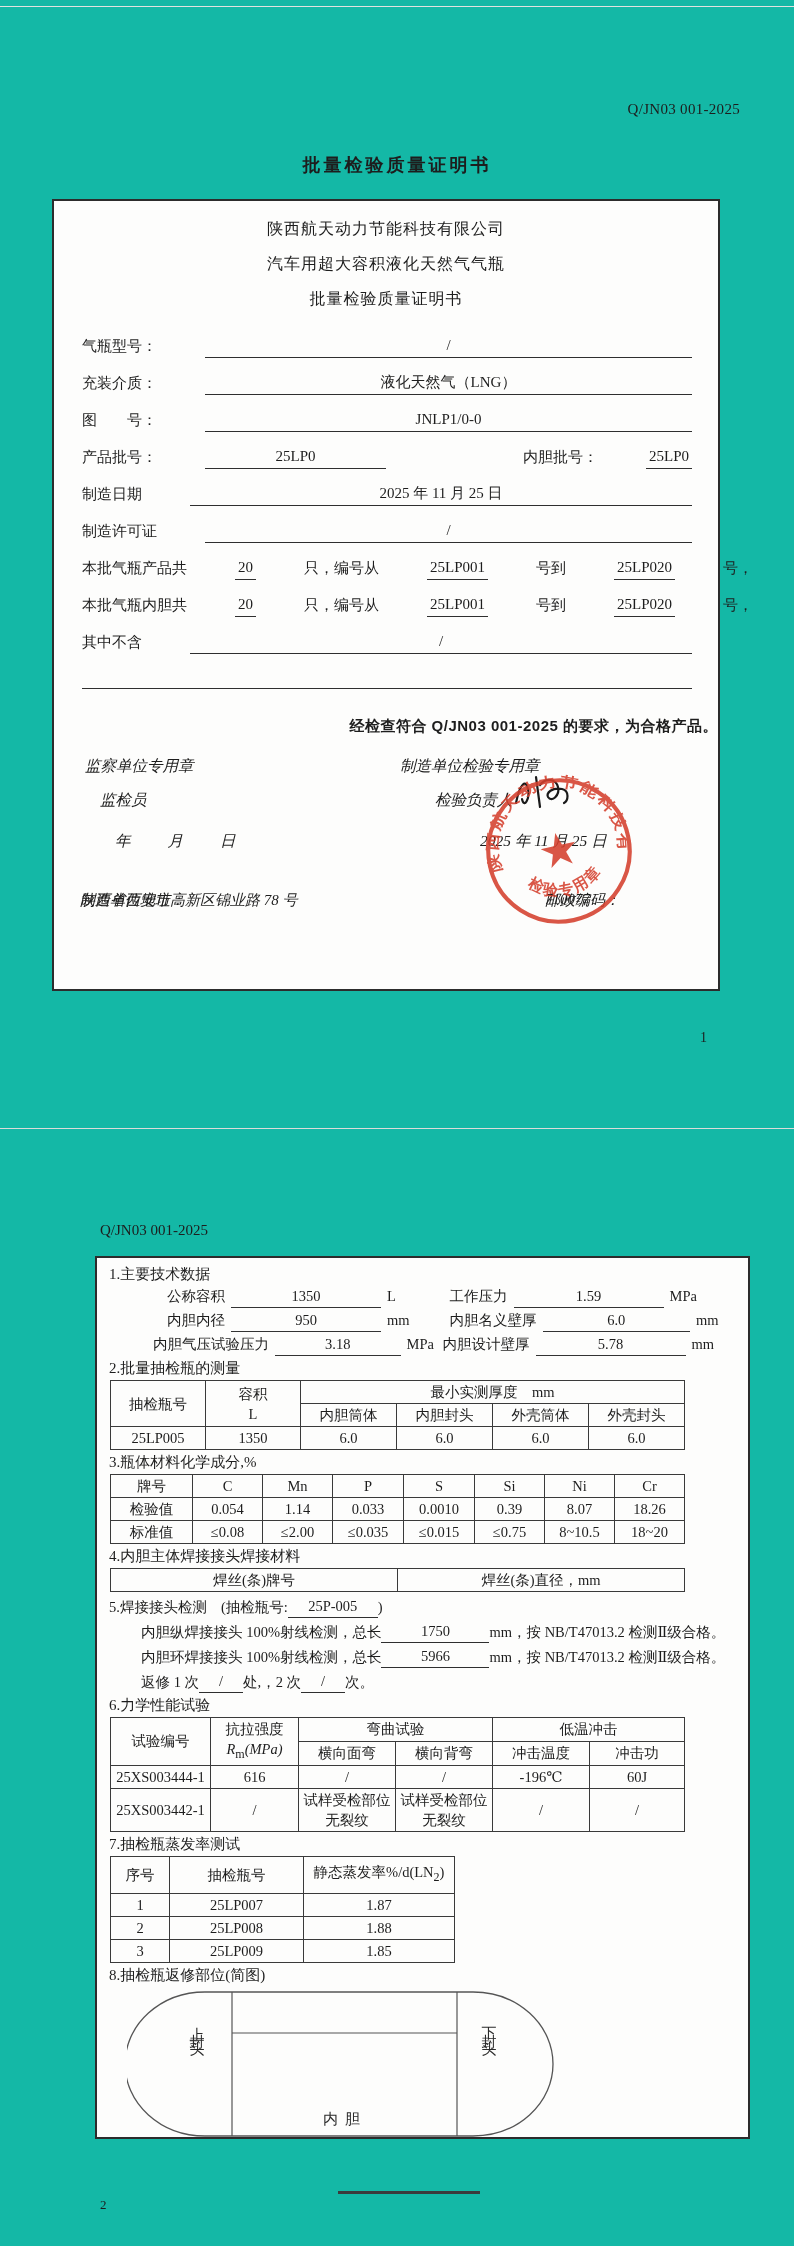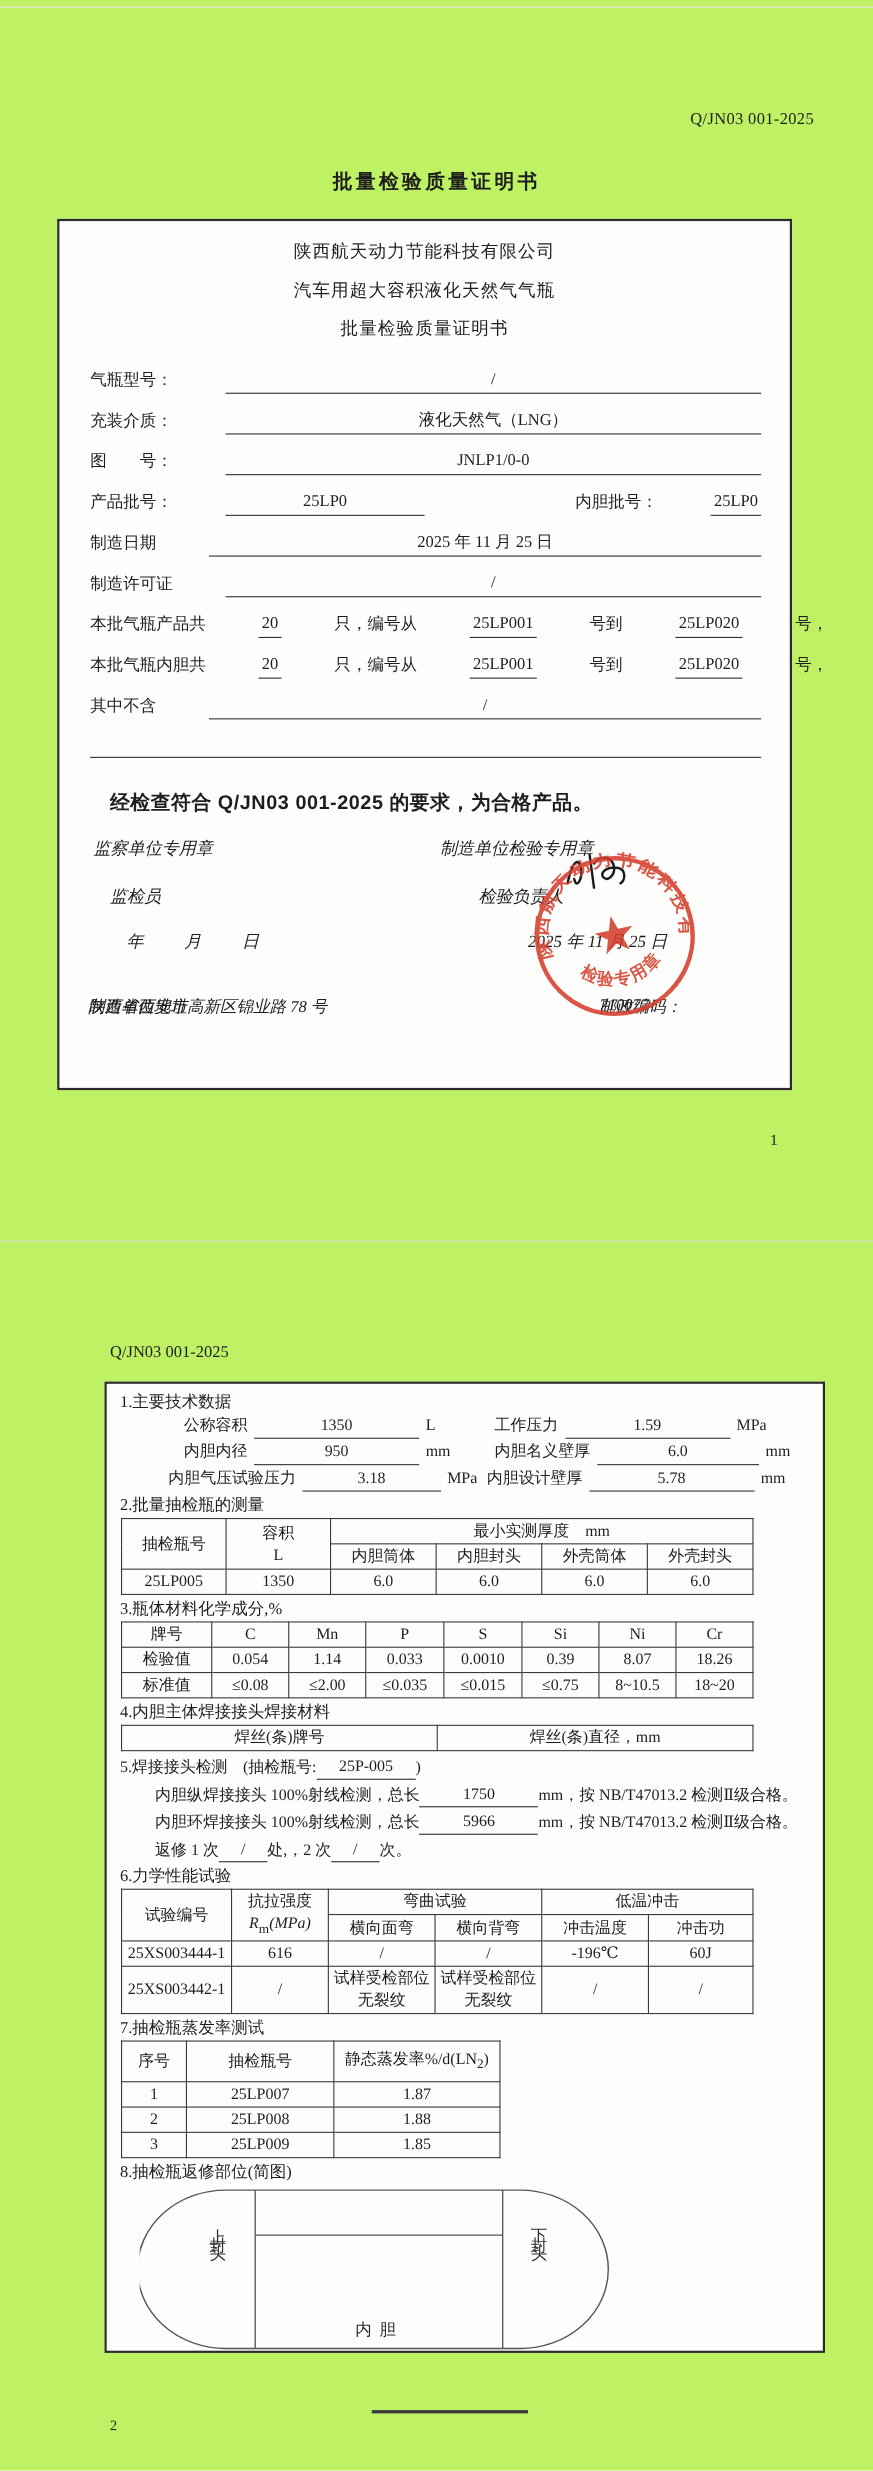--- a/index.html
+++ b/index.html
@@ -1,38 +1,38 @@
 <!DOCTYPE html>
 <html><head>
 <meta charset="utf-8">
 <style>
   html,body{margin:0;padding:0;background:#fff;}
-  .canvas{position:relative;width:794px;height:2246px;background:#bef264;overflow:hidden;
+  .canvas{position:relative;width:794px;height:2246px;background:#14b8a6;overflow:hidden;
           font-family:"Liberation Serif","DejaVu Serif",serif;color:#1d1d1d;}
   .hairline{position:absolute;left:0;right:0;height:1px;background:#e2e2e0;}
   .doc-code1{position:absolute;top:101px;right:54px;font-size:15px;letter-spacing:.3px;}
   .page-heading{position:absolute;top:153px;left:0;width:100%;text-align:center;
                 font-size:18px;font-weight:bold;letter-spacing:3px;}
   
   .box1{position:absolute;left:52px;top:199px;width:668px;height:792px;
         border:2px solid #2c2c2c;box-sizing:border-box;background:#fdfdfc;}
   .cline{text-align:center;font-size:16px;letter-spacing:1px;margin-top:14px;}
   .cline.first{margin-top:18px;}
   .frow{display:flex;align-items:flex-end;margin:13px 26px 0 28px;font-size:15px;line-height:23px;gap:48px;}
   .frow .lbl{white-space:nowrap;}
   .ul{border-bottom:1px solid #2f2f2f;text-align:center;min-height:22px;padding:0 3px;box-sizing:border-box;}
   .grow{flex:1;}
   .w70{width:64px;} .w128{width:124px;} .w190{width:186px;} .w86{width:90px;} .w46{width:44px;}
   .sp40{width:42px;}
-  .conformity{margin:28px 0 0 46px;font-size:18px;font-weight:bold;
-              font-family:"Liberation Sans","DejaVu Sans",sans-serif;letter-spacing:.5px;}
+  .conformity{margin:28px 0 0 30px;font-size:15px;font-weight:bold;
+              font-family:"Liberation Sans","DejaVu Sans",sans-serif;letter-spacing:.5px;text-align:right;}
   .srow{position:relative;height:24px;font-size:15.5px;font-style:italic;}
   .srow span{position:absolute;white-space:nowrap;}
   .row-seal{margin-top:20px;}
-  .row-role{margin-top:20px;}
+  .row-role{margin-top:10px;}
   .row-date{margin-top:17px;}
   .row-addr{margin-top:36px;font-size:15px;}
   .pos-l1{left:31px;} .pos-r1{left:346px;}
   .pos-l2{left:46px;} .pos-r2{left:381px;}
   .pos-l3{left:61px;letter-spacing:2px;} .pos-r3{left:426px;}
   .pos-l4{left:26px;} .pos-r4{left:491px;}
   .signature{position:absolute;left:452px;top:568px;width:96px;height:48px;}
   .stamp{position:absolute;left:427px;top:572px;width:156px;height:156px;transform:rotate(-12deg);opacity:.88;}
   .stamp-ring{fill:none;stroke:#d5402e;stroke-width:4.5;}
   .stamp-ring-text{fill:#d5402e;font-size:16px;font-weight:bold;letter-spacing:2px;}

